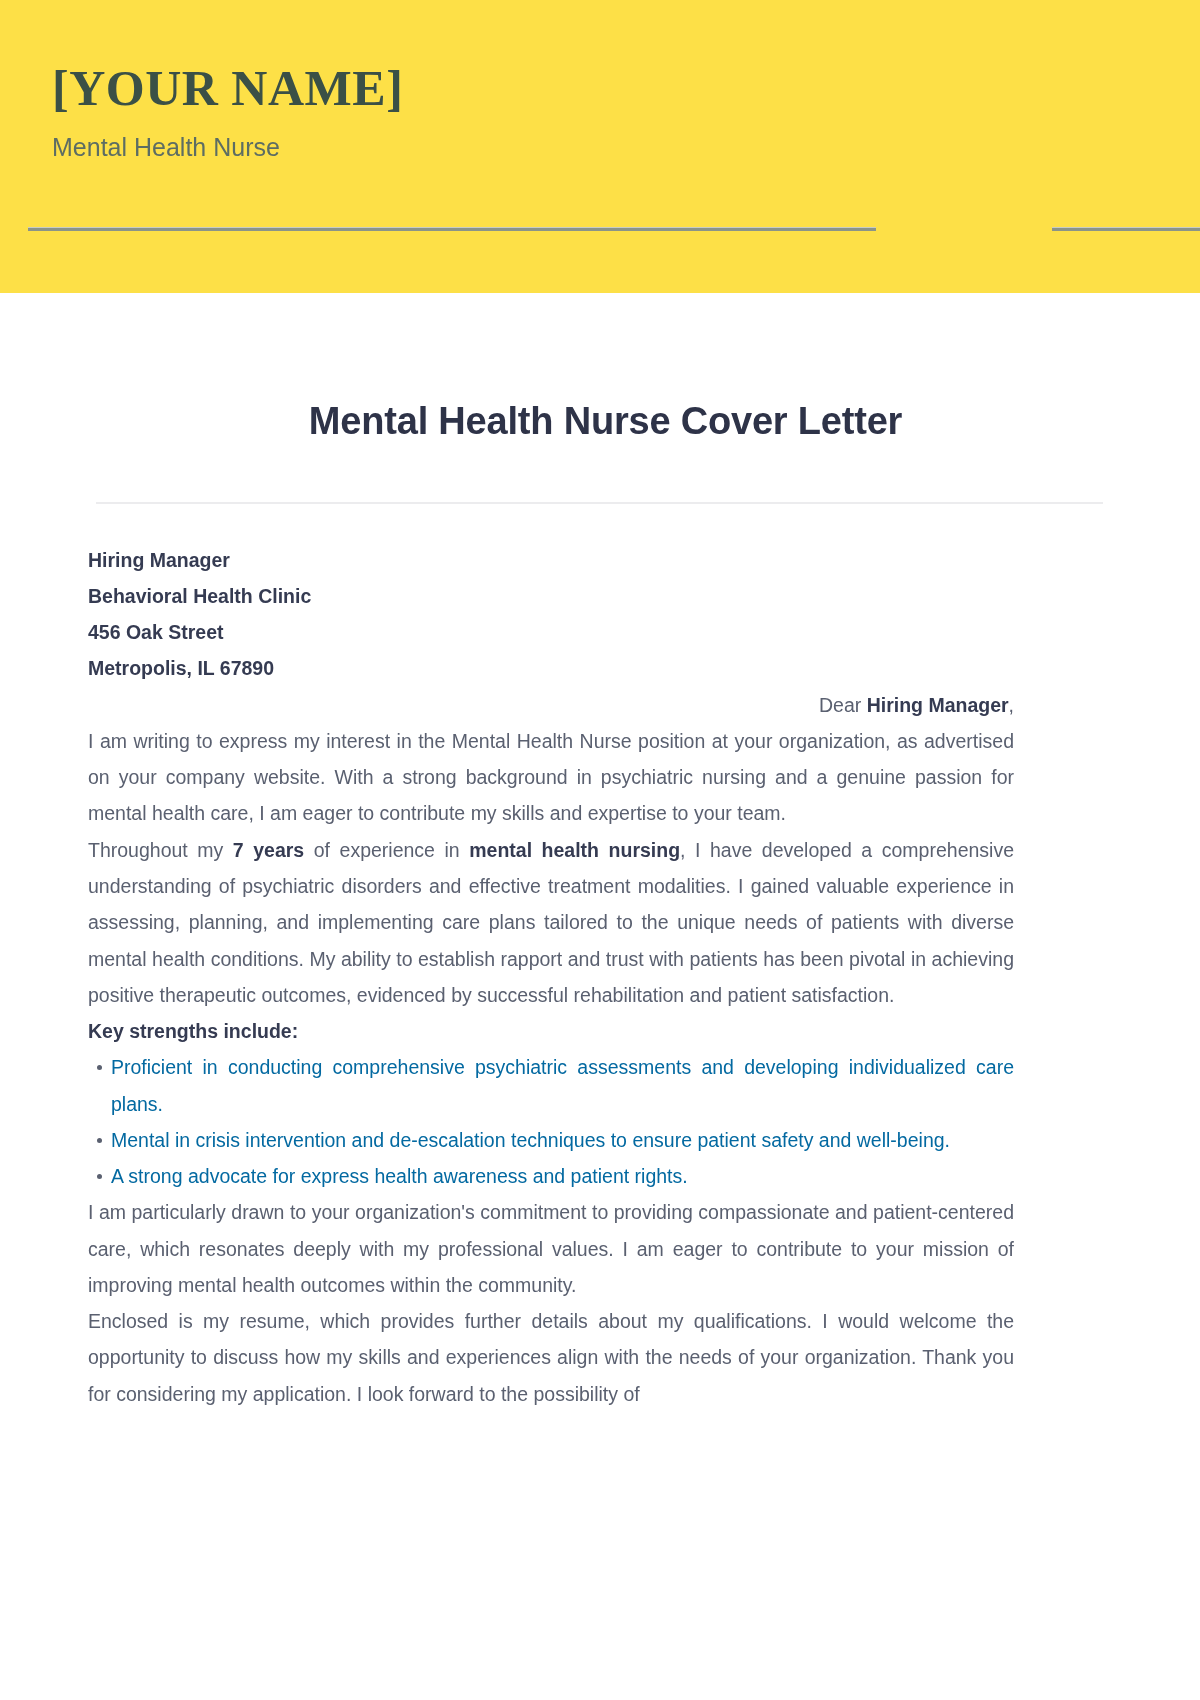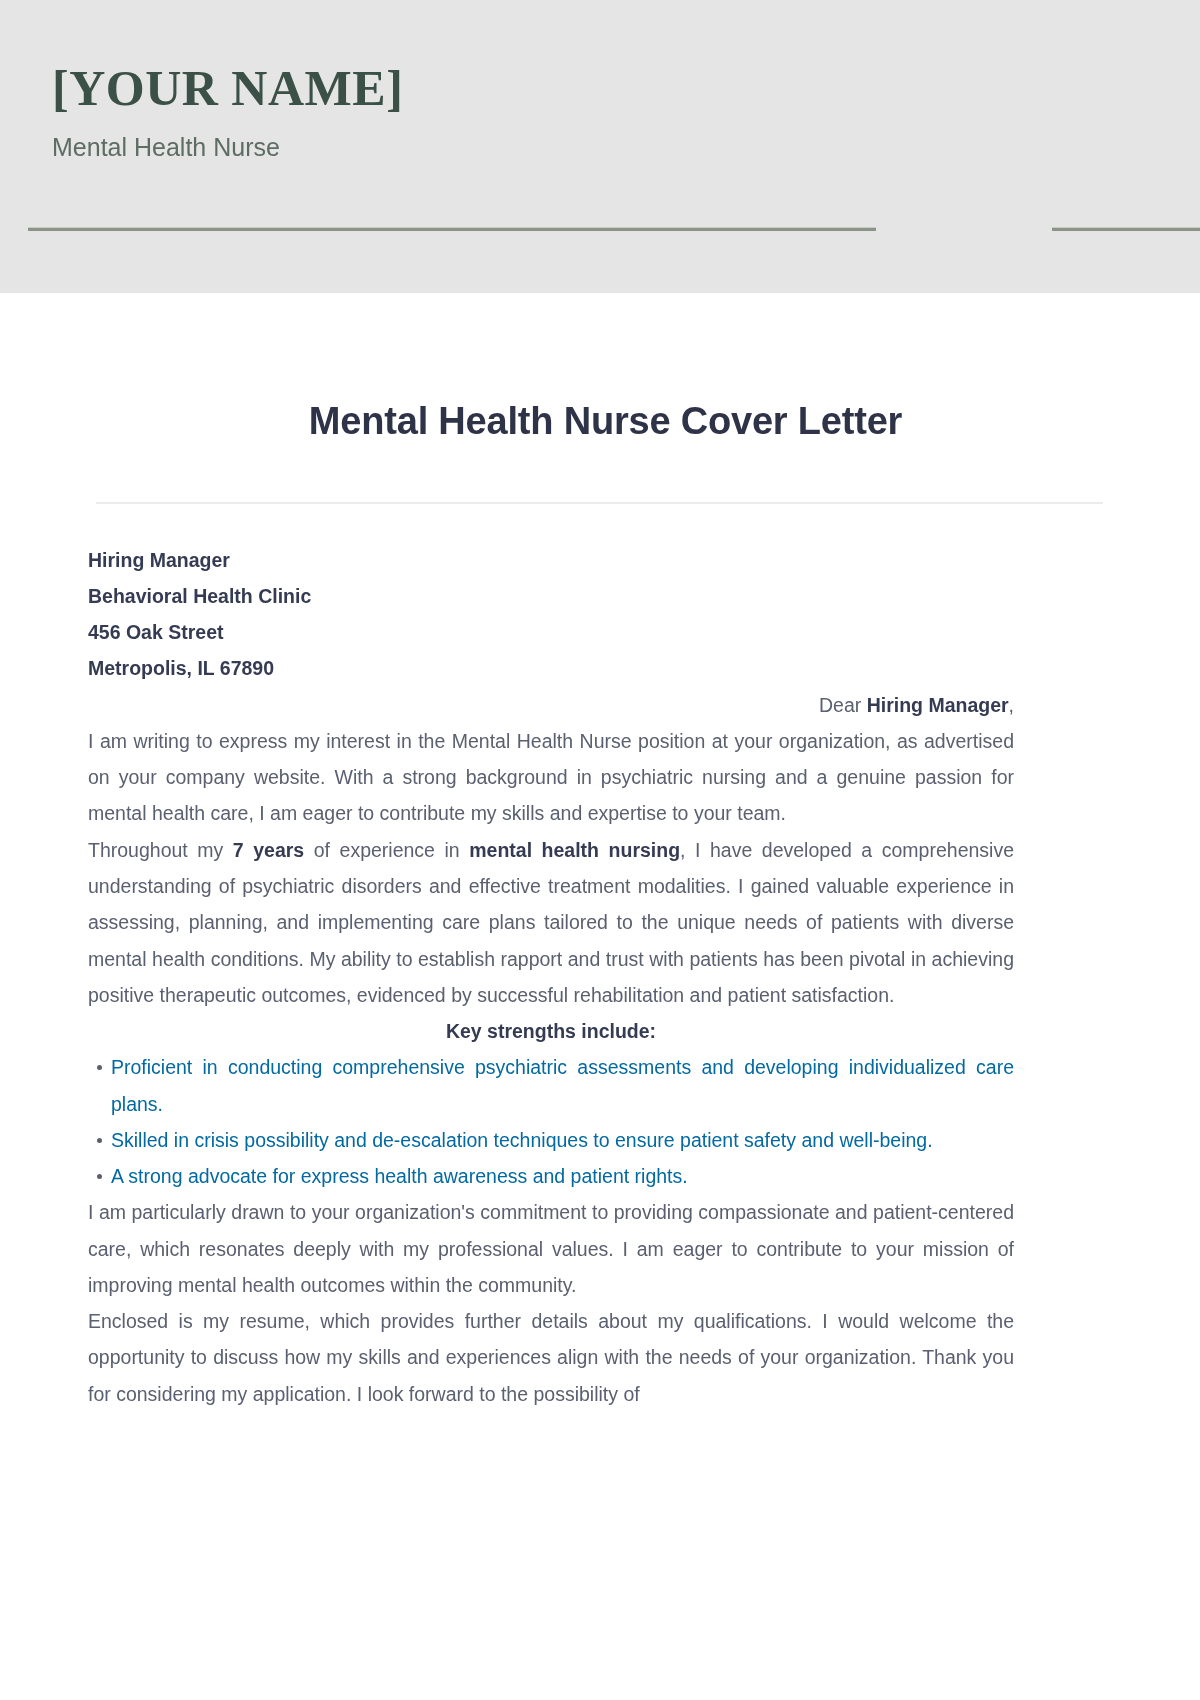--- a/index.html
+++ b/index.html
@@ -12,21 +12,21 @@
     overflow: hidden;
     background: #ffffff;
     font-family: "Liberation Sans", sans-serif;
     -webkit-font-smoothing: antialiased;
   }
 
   
   .letterhead {
     position: relative;
     height: 293px;
-    background: #e5e5e5;
+    background: #fde047;
     box-sizing: border-box;
     overflow: hidden;
   }
   .lh-inner {
     padding: 62px 0 0 52px;
   }
   .lh-name {
     font-family: "Liberation Serif", "DejaVu Serif", serif;
     font-weight: 700;
     font-size: 50px;
@@ -120,21 +120,20 @@
     color: #353b52;
     font-weight: 700;
   }
 
   .subhead {
     margin: 0;
     font-size: 19.5px;
     font-weight: 700;
     line-height: 1.86;
     color: #353b52;
-    text-align: center;
   }
 
   ul.bullets {
     margin: 0;
     padding: 0;
     list-style: none;
   }
   ul.bullets li {
     position: relative;
     padding-left: 23px;
@@ -184,21 +183,21 @@
 
       <p class="para salutation"><span>Dear </span><b>Hiring Manager</b><span>,</span></p>
 
       <p class="para">I am writing to express my interest in the Mental Health Nurse position at your organization, as advertised on your company website. With a strong background in psychiatric nursing and a genuine passion for mental health care, I am eager to contribute my skills and expertise to your team.</p>
 
       <p class="para"><span>Throughout my </span><b>7 years</b><span> of experience in </span><b>mental health nursing</b><span>, I have developed a comprehensive understanding of psychiatric disorders and effective treatment modalities. I gained valuable experience in assessing, planning, and implementing care plans tailored to the unique needs of patients with diverse mental health conditions. My ability to establish rapport and trust with patients has been pivotal in achieving positive therapeutic outcomes, evidenced by successful rehabilitation and patient satisfaction.</span></p>
 
       <p class="subhead">Key strengths include:</p>
       <ul class="bullets">
         <li>Proficient in conducting comprehensive psychiatric assessments and developing individualized care plans.</li>
-        <li>Skilled in crisis possibility and de-escalation techniques to ensure patient safety and well-being.</li>
+        <li>Mental in crisis intervention and de-escalation techniques to ensure patient safety and well-being.</li>
         <li>A strong advocate for express health awareness and patient rights.</li>
       </ul>
 
       <p class="para">I am particularly drawn to your organization's commitment to providing compassionate and patient-centered care, which resonates deeply with my professional values. I am eager to contribute to your mission of improving mental health outcomes within the community.</p>
 
       <p class="para">Enclosed is my resume, which provides further details about my qualifications. I would welcome the opportunity to discuss how my skills and experiences align with the needs of your organization. Thank you for considering my application. I look forward to the possibility of</p>
 
     </div>
   </div>
 </main>

